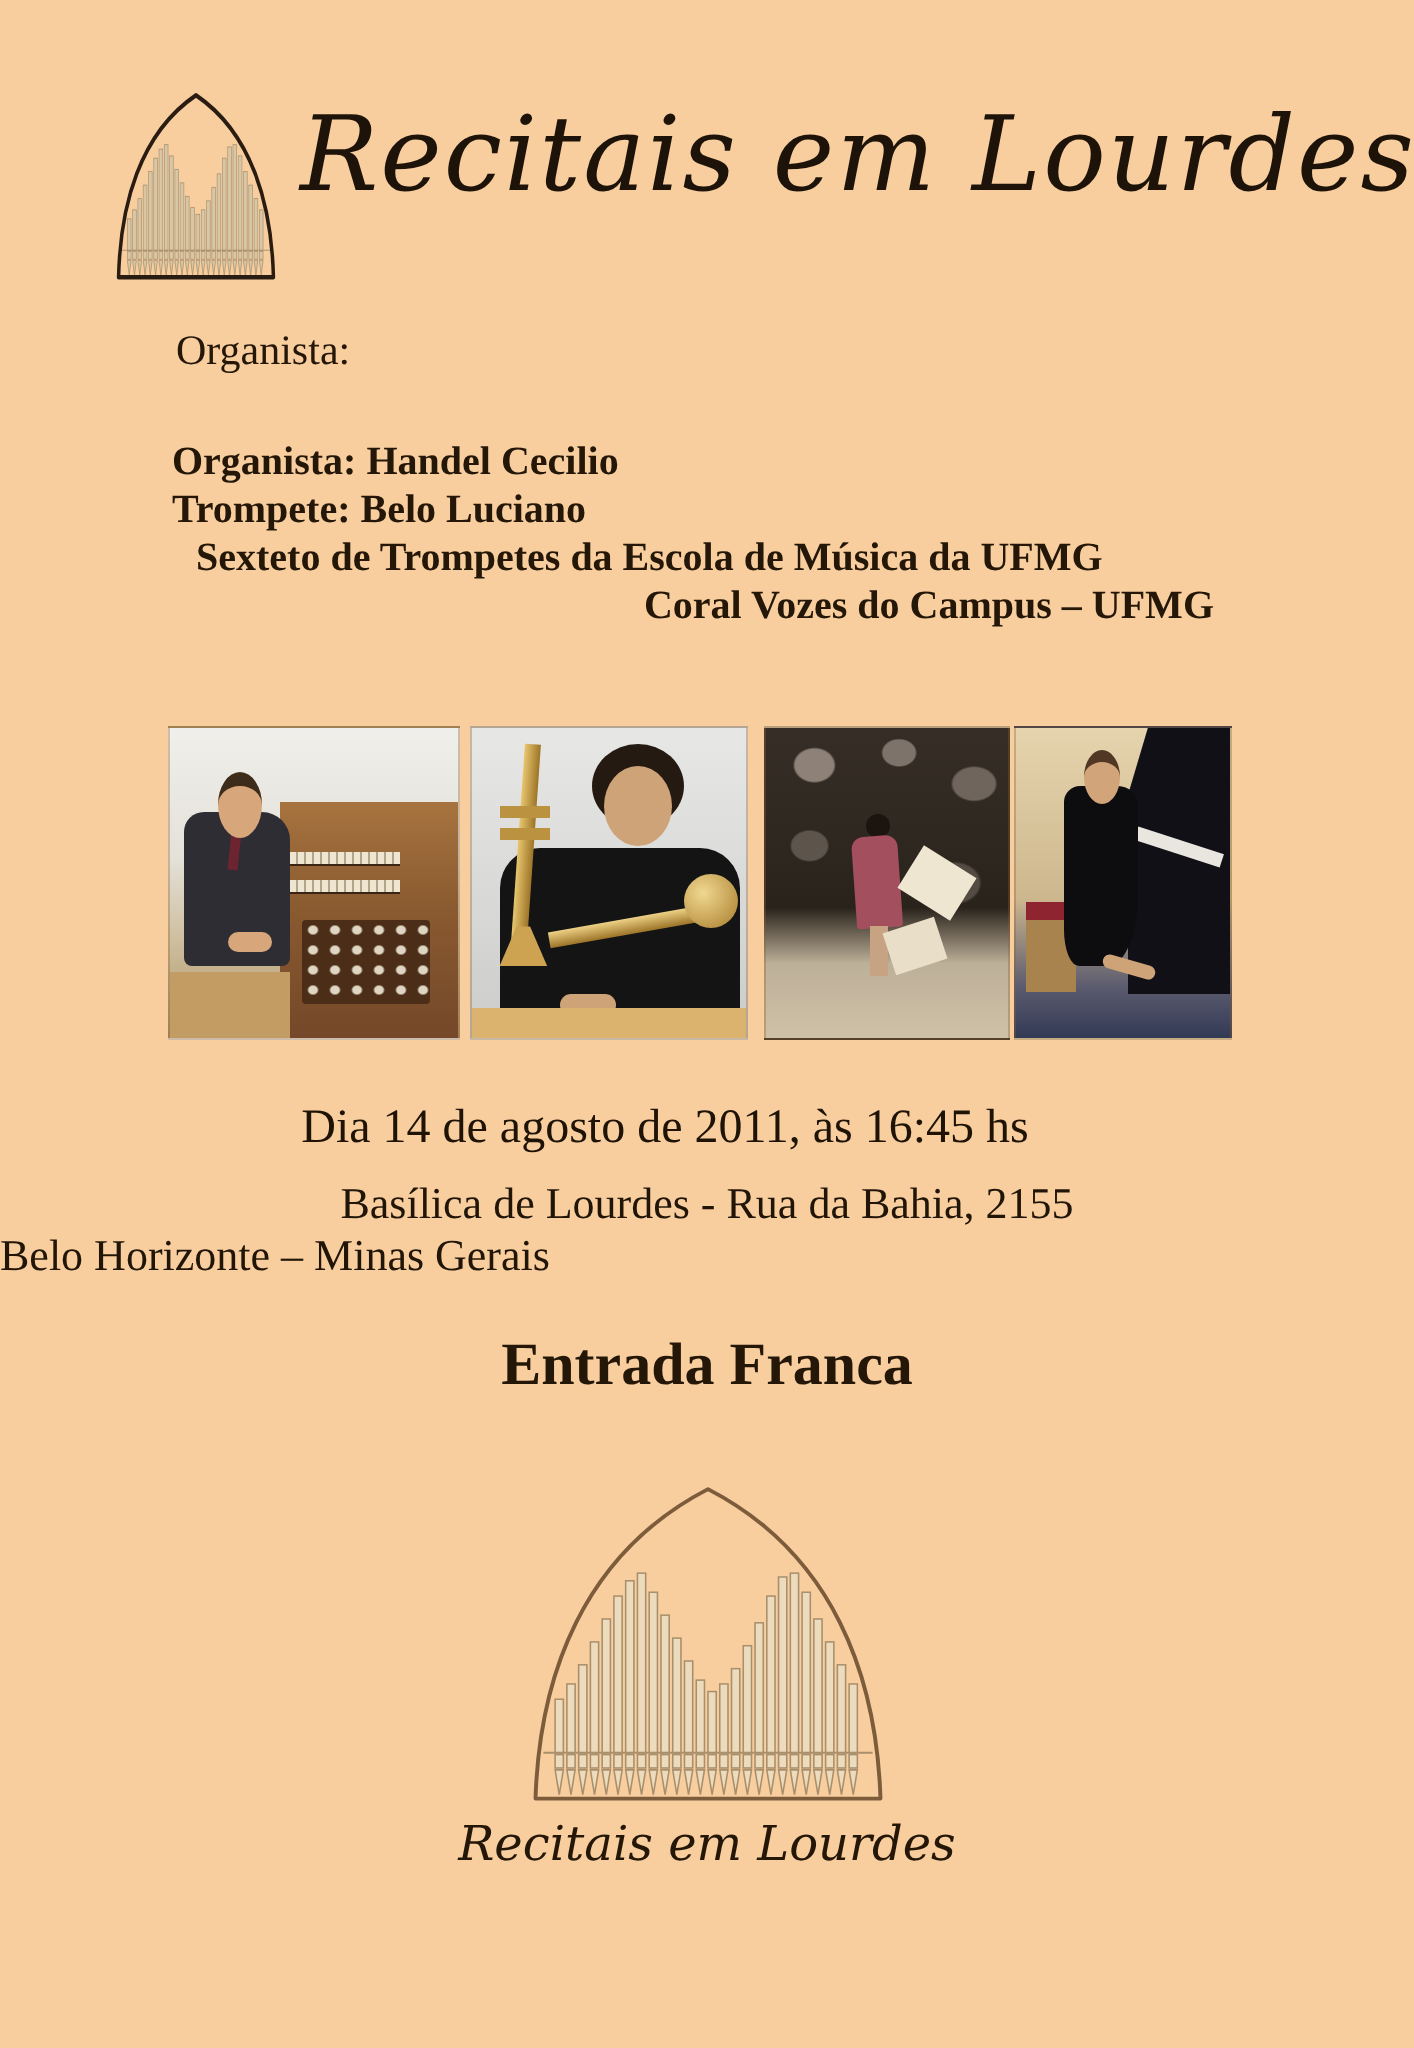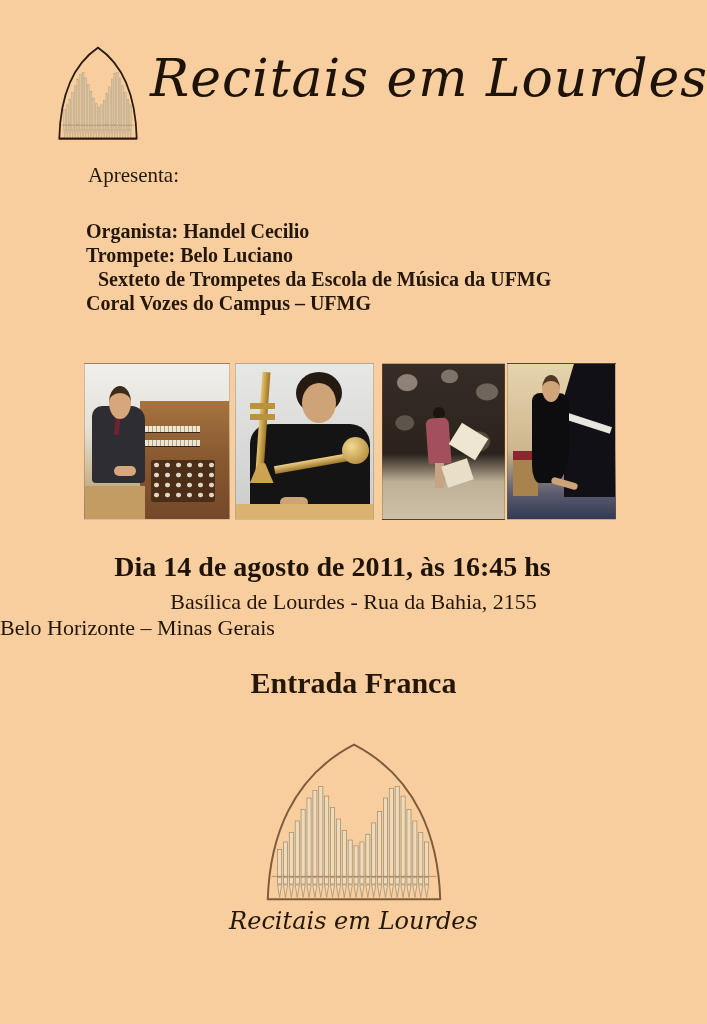--- a/index.html
+++ b/index.html
@@ -13,21 +13,21 @@
   .title{
     position:absolute;left:150px;top:48px;width:520px;text-align:center;
     font-family:"DejaVu Serif",serif;font-style:italic;font-weight:500;
     font-size:52px;letter-spacing:1px;color:#1d1309;white-space:nowrap;
   }
   
   .apresenta{position:absolute;left:88px;top:163px;font-size:21px;color:#241708;}
   .credits{position:absolute;left:86px;top:219px;width:521px;
            font-weight:bold;font-size:20px;line-height:24px;color:#241708;}
   .credits .c3{margin-left:12px;}
-  .credits .c4,.credits .c5{text-align:left;}
+  .credits .c4,.credits .c5{text-align:right;}
   
   .photos{position:absolute;left:84px;top:363px;height:157px;display:flex;}
   .photo{position:relative;height:157px;overflow:hidden;flex:none;
          border:1px solid rgba(140,95,45,.35);box-sizing:border-box;}
   .ph1{width:146px;margin-right:5px;
        background:linear-gradient(180deg,#f0efeb 0%,#e4e1d9 42%,#cfbf9f 68%,#ab9266 100%);}
   .ph2{width:139px;margin-right:8px;
        background:linear-gradient(180deg,#e7e7e5 0%,#d6d6d4 65%,#cbcbc9 100%);}
   .ph3{width:123px;margin-right:2px;
        background:
@@ -86,21 +86,21 @@
   .p4-keys{right:3%;top:36%;width:42%;height:7px;background:#e8e6df;transform:rotate(18deg);}
   .p4-head{left:32%;top:7%;width:18px;height:21px;border-radius:50%;
            background:#d2a47a;border-top:6px solid #503824;}
   .p4-dress{left:22%;top:19%;width:35%;height:58%;background:#0d0d10;border-radius:8px 10px 40% 20%;}
   .p4-bench{left:5%;top:60%;width:23%;height:25%;background:#a8834e;}
   .p4-cushion{left:5%;top:56%;width:23%;height:6%;background:#8e2430;}
   .p4-leg{left:40%;top:75%;width:27px;height:7px;border-radius:4px;
           background:#cfa378;transform:rotate(16deg);}
   
   .date{position:absolute;left:0;right:42px;top:551px;text-align:center;
-        font-size:28px;color:#1f1306;font-weight:bold;}
+        font-size:24px;color:#1f1306;}
   .addr1{position:absolute;left:0;right:0;top:589px;text-align:center;font-size:22px;}
   .addr2{position:absolute;left:0;right:0;top:615px;text-align:left;font-size:22px;}
   .entrada{position:absolute;left:0;right:0;top:666px;text-align:center;
            font-size:30px;font-weight:bold;color:#241708;}
   
   .bottom-logo{position:absolute;left:0;right:0;top:735px;text-align:center;}
   .logo-big{width:196px;height:170px;}
   .logo-caption{margin-top:-2px;font-family:"DejaVu Serif",serif;font-style:italic;
                 font-size:24px;color:#241708;}
   .tagline{position:absolute;left:0;right:0;top:969px;text-align:center;
@@ -188,21 +188,21 @@
       <rect x="166" y="149" width="4.199999999999999" height="7" fill="#d8c7a6" stroke="#ad9572" stroke-width="0.8"></rect>
       <polygon points="166,157 170.2,157 168.1,170" fill="#d8c7a6" stroke="#ad9572" stroke-width="0.8"></polygon>
       <rect x="172" y="112" width="4.199999999999999" height="36" fill="#d8c7a6" stroke="#ad9572" stroke-width="0.8"></rect>
       <rect x="172" y="149" width="4.199999999999999" height="7" fill="#d8c7a6" stroke="#ad9572" stroke-width="0.8"></rect>
       <polygon points="172,157 176.2,157 174.1,170" fill="#d8c7a6" stroke="#ad9572" stroke-width="0.8"></polygon>
       <line x1="16" y1="148" x2="184" y2="148" stroke="#ad9572" stroke-width="1"></line>
       <path d="M12,172 C14,108 36,44 100,10 C164,44 186,108 188,172 Z" fill="none" stroke="#2b1c12" stroke-width="4" stroke-linejoin="round"></path>
     </svg>
   <div class="title">Recitais em Lourdes</div>
 
-  <div class="apresenta">Apresenta:</div>
+  <div class="apresenta">Organista:</div>
   <div class="credits">
     <div class="c1">Organista: Handel Cecilio</div>
     <div class="c2">Trompete: Belo Luciano</div>
     <div class="c3">Sexteto de Trompetes da Escola de Música da UFMG</div>
     <div class="c4">Coral Vozes do Campus – UFMG</div>
   </div>
 
   <div class="photos">
     <div class="photo ph1">
       <div class="p1-organ"></div>

